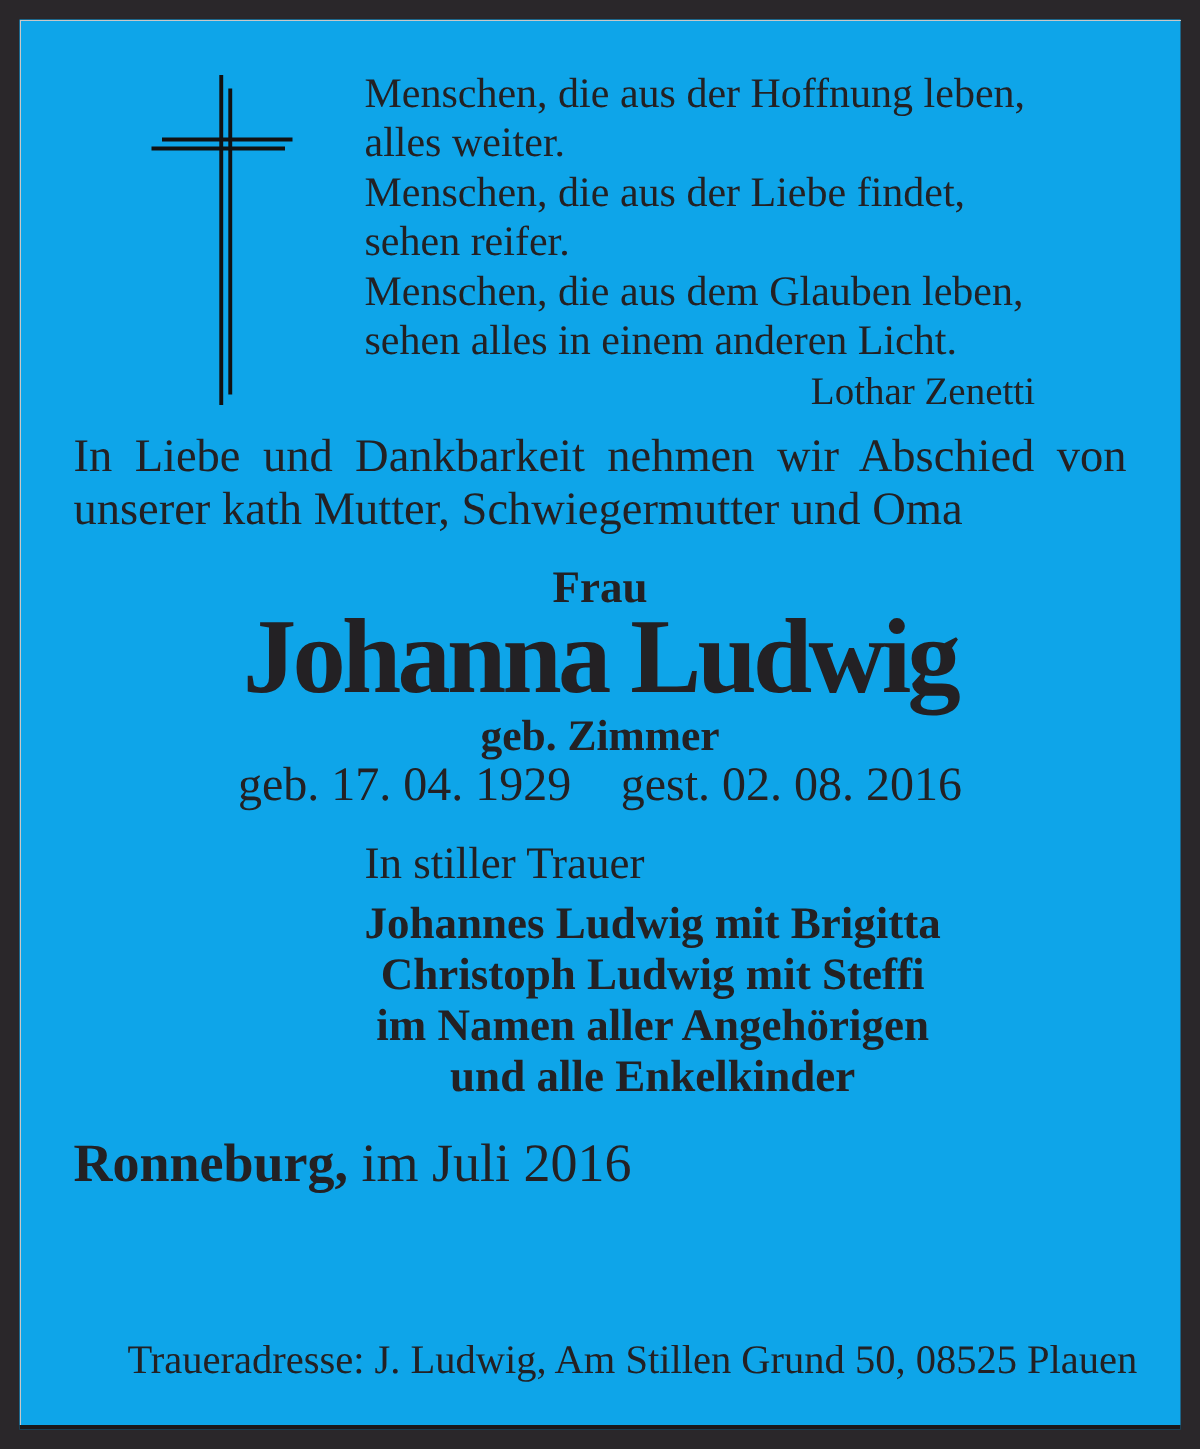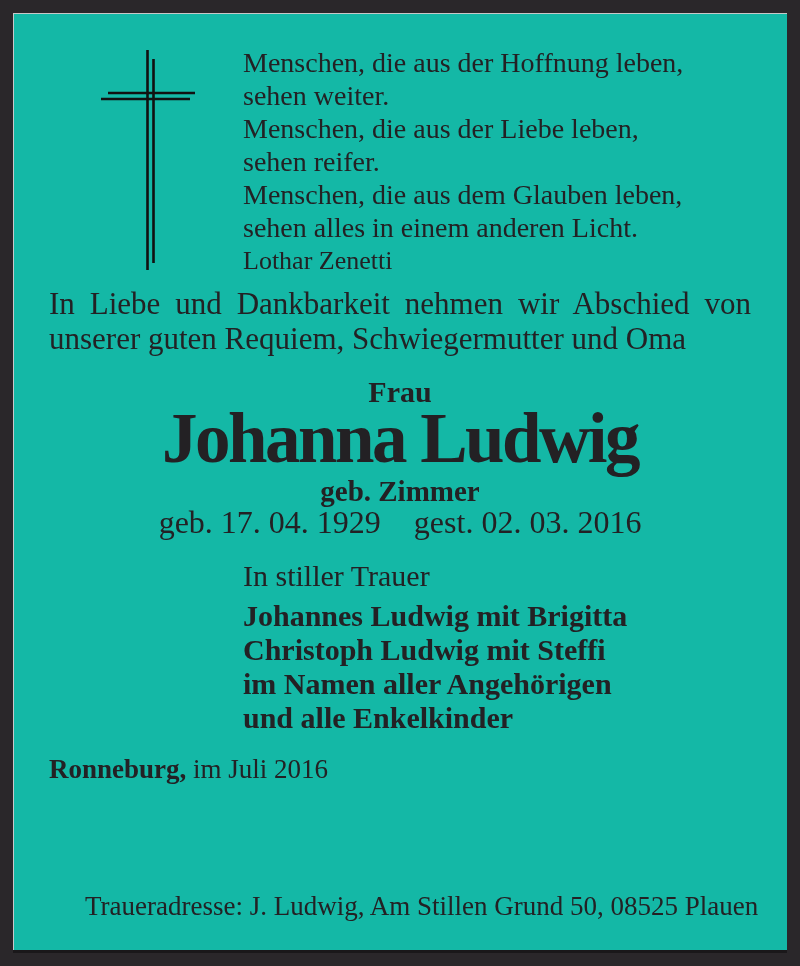--- a/index.html
+++ b/index.html
@@ -13,21 +13,21 @@
     background: #2a272a;
     font-family: "Liberation Serif", "DejaVu Serif", serif;
     overflow: hidden;
   }
   .sheet {
     position: absolute;
     left: 13px;
     top: 13px;
     right: 13px;
     bottom: 13px;
-    background: #14b8a6;
+    background: #0ea5e9;
     color: #232124;
     border-bottom: 3px solid #1a181a;
     box-shadow: inset 1px 1px 0 #c8c8c8;
   }
   .cross {
     position: absolute;
     left: 82px;
     top: 30px;
     width: 120px;
     height: 240px;
@@ -37,21 +37,21 @@
     left: 230px;
     top: 33px;
     width: 447px;
     font-size: 28px;
     line-height: 33px;
     white-space: nowrap;
   }
   .poem-attrib {
     font-size: 26px;
     line-height: 33px;
-    text-align: left;
+    text-align: right;
   }
   .intro {
     position: absolute;
     left: 36px;
     top: 273px;
     width: 702px;
     font-size: 31px;
     line-height: 35px;
   }
   .justify-line {
@@ -93,26 +93,27 @@
     font-size: 30px;
   }
   .mourning-list {
     position: absolute;
     left: 230px;
     top: 586px;
     font-size: 30px;
     line-height: 34px;
     font-weight: bold;
     white-space: nowrap;
+    text-align: center;
   }
   .place-date {
     position: absolute;
     left: 36px;
     top: 741px;
-    font-size: 27px;
+    font-size: 36px;
   }
   .place-date .place { font-weight: bold; }
   .service {
     position: absolute;
     left: 36px;
     top: 791px;
     width: 702px;
     font-size: 31px;
     line-height: 36px;
   }
@@ -133,41 +134,41 @@
 
     <svg class="cross" viewBox="0 0 120 240" xmlns="http://www.w3.org/2000/svg">
       <line x1="52.5" y1="7" x2="52.5" y2="227" stroke="#111" stroke-width="2.6"></line>
       <line x1="58.5" y1="16" x2="58.5" y2="220" stroke="#111" stroke-width="2.6"></line>
       <line x1="13" y1="50" x2="100" y2="50" stroke="#111" stroke-width="2.6"></line>
       <line x1="6" y1="56" x2="95" y2="56" stroke="#111" stroke-width="2.6"></line>
     </svg>
 
     <div class="poem">
       <div>Menschen, die aus der Hoffnung leben,</div>
-      <div>sehen weiter.</div>
-      <div>Menschen, die aus der Liebe leben,</div>
+      <div>alles weiter.</div>
+      <div>Menschen, die aus der Liebe findet,</div>
       <div>sehen reifer.</div>
       <div>Menschen, die aus dem Glauben leben,</div>
       <div>sehen alles in einem anderen Licht.</div>
       <div class="poem-attrib">Lothar Zenetti</div>
     </div>
 
     <div class="intro">
       <div class="justify-line">In Liebe und Dankbarkeit nehmen wir Abschied von</div>
-      <div>unserer guten Requiem, Schwiegermutter und Oma</div>
+      <div>unserer kath Mutter, Schwiegermutter und Oma</div>
     </div>
 
     <div class="center-block deceased-name">Johanna Ludwig</div>
 
     <div class="center-block salutation">Frau</div>
 
     <div class="center-block maiden-name">geb. Zimmer</div>
 
     <div class="center-block dates">
-      <span class="born">geb. 17. 04. 1929</span><span class="died">gest. 02. 03. 2016</span>
+      <span class="born">geb. 17. 04. 1929</span><span class="died">gest. 02. 08. 2016</span>
     </div>
 
     <div class="mourning-heading">In stiller Trauer</div>
 
     <div class="mourning-list">
       <div>Johannes Ludwig mit Brigitta</div>
       <div>Christoph Ludwig mit Steffi</div>
       <div>im Namen aller Angehörigen</div>
       <div>und alle Enkelkinder</div>
     </div>

